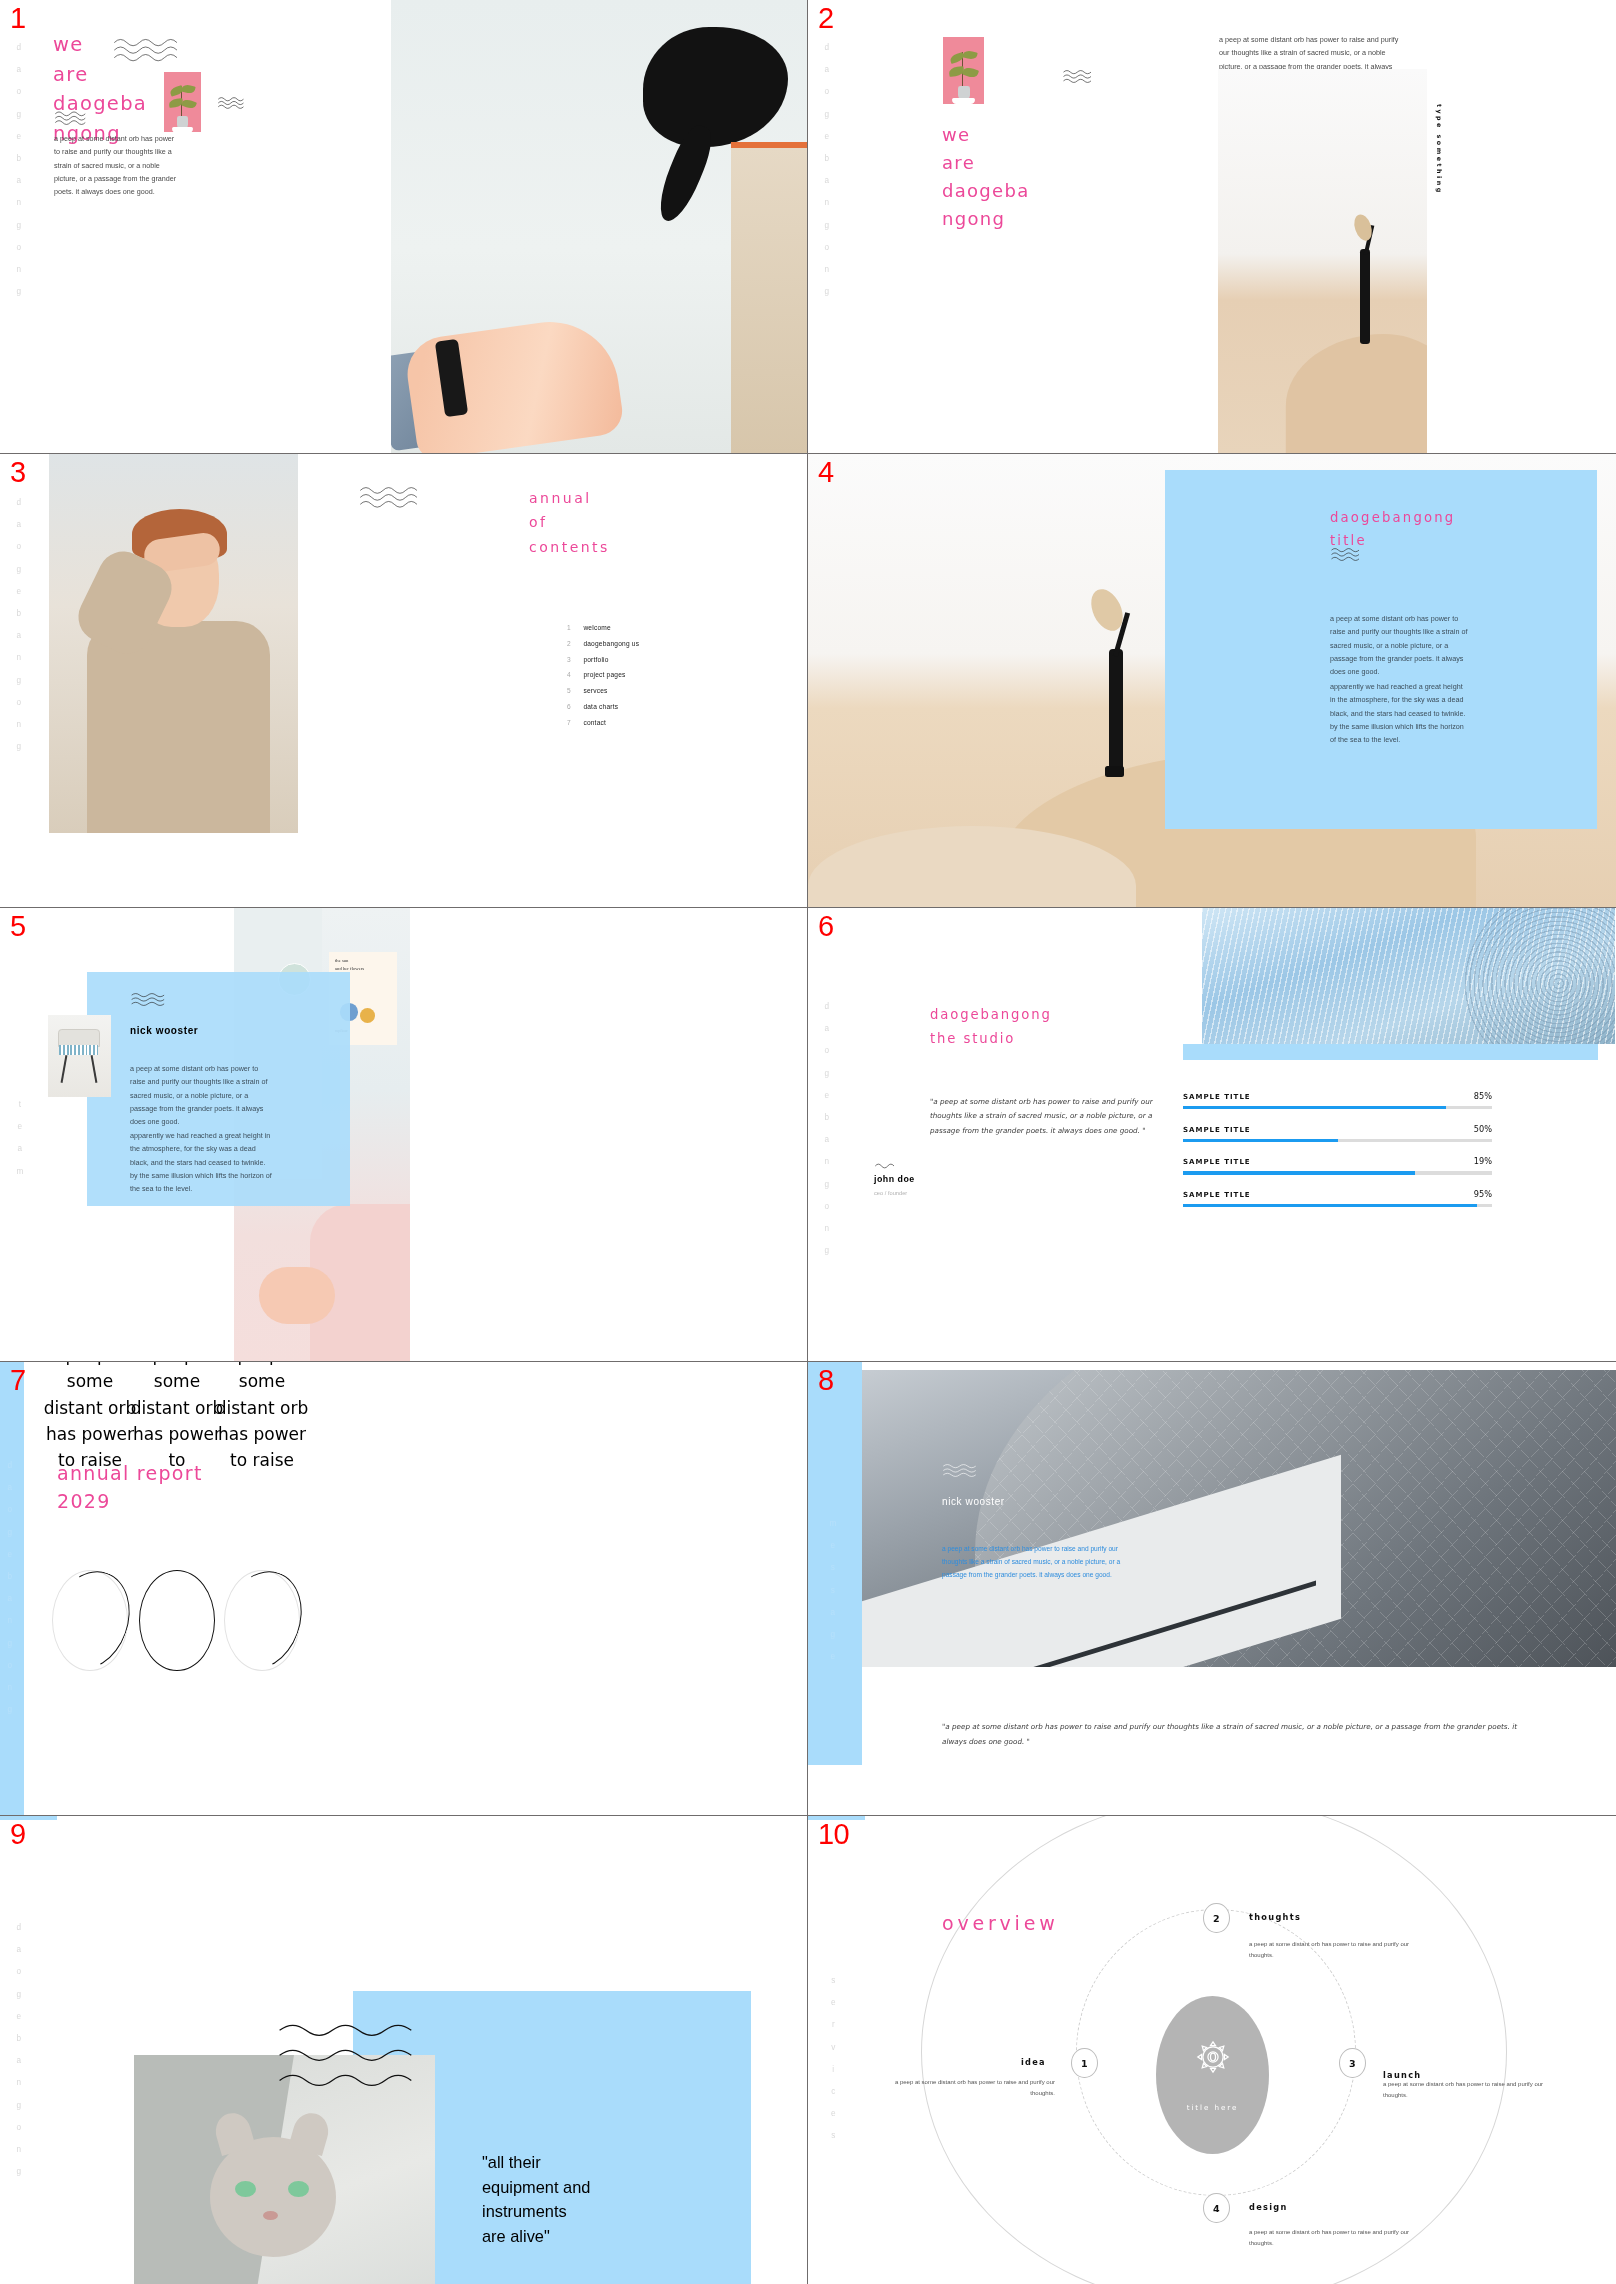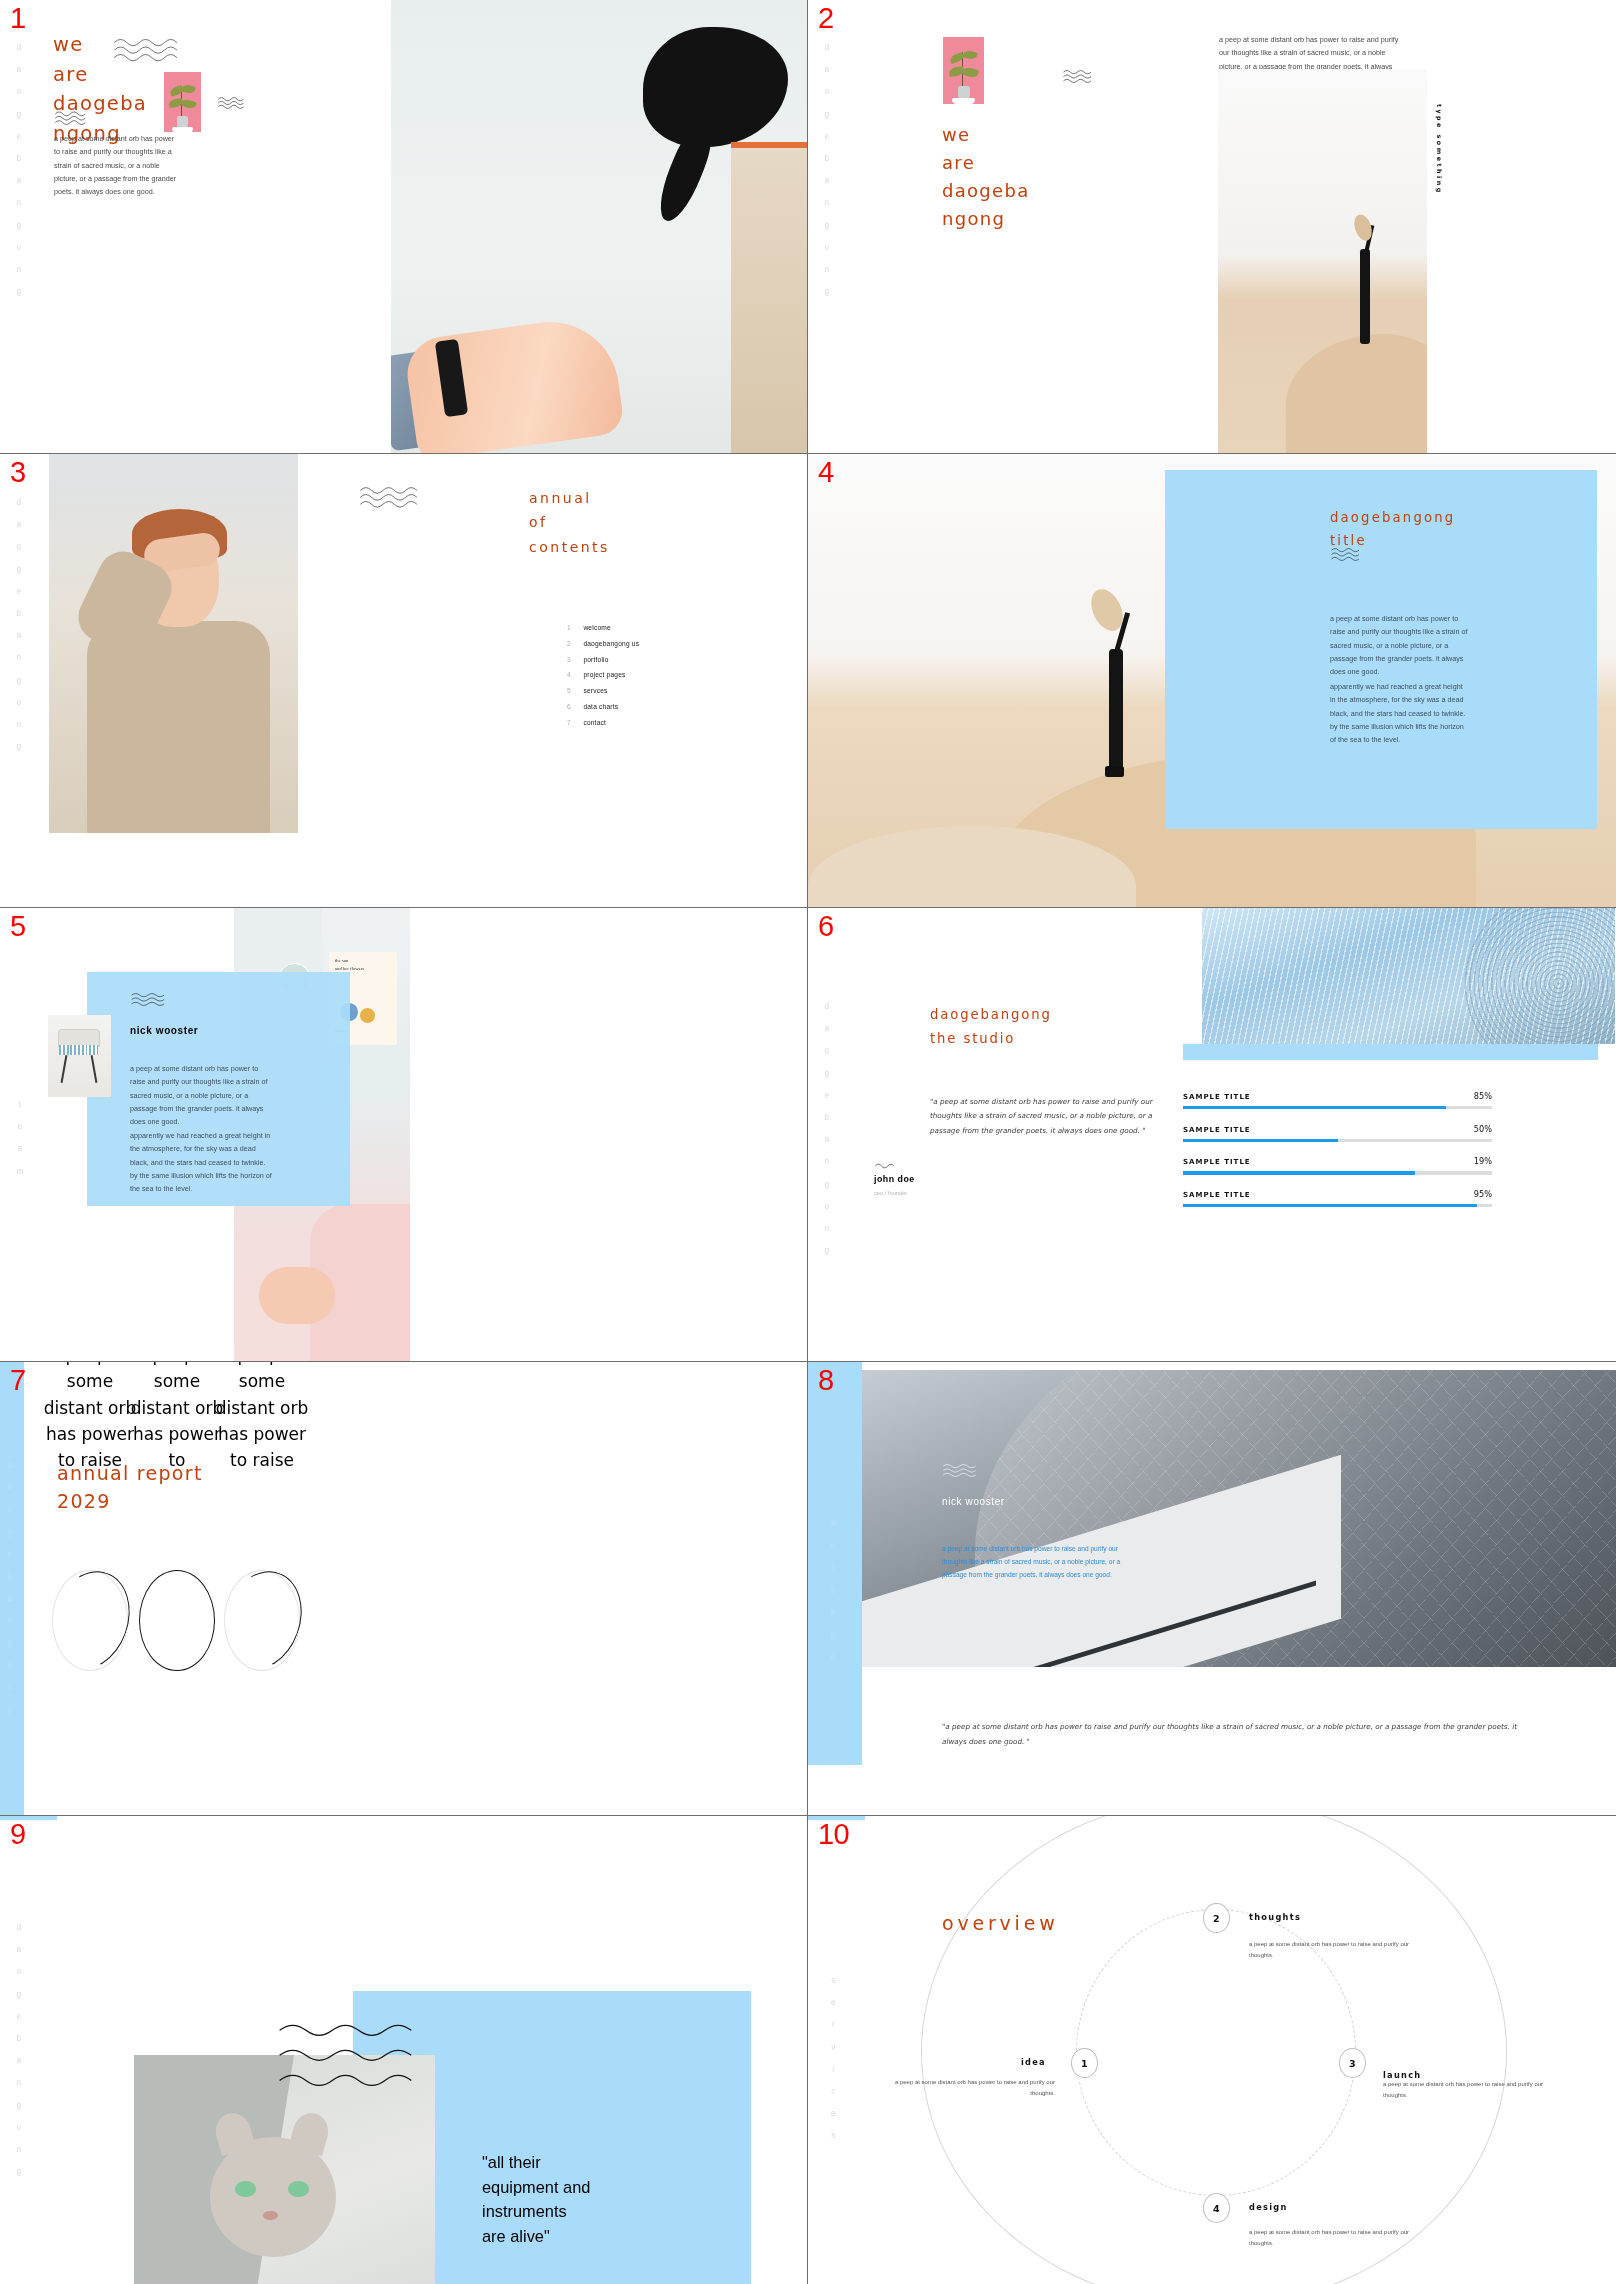--- a/index.html
+++ b/index.html
@@ -25,21 +25,21 @@
   
   .vword { position:absolute; left:16.4px; display:flex; flex-direction:column;
     align-items:center; color:#d9d9d9; font-size:8.2px; letter-spacing:0;
     line-height:1; z-index:5; }
   .vword span { display:block; margin:7px 0; }
   .vword.onblue { color:#b6e0fb; }
 
   
   .wave { display:block; }
 
-  h1.big { font-family:"DejaVu Sans", sans-serif; font-weight:400; color:#c2410c;
+  h1.big { font-family:"DejaVu Sans", sans-serif; font-weight:400; color:#ec4899;
     letter-spacing:1.3px; }
 
   .body-txt { font-size:7.2px; line-height:1.85; color:#4a4a4a; }
   .body-txt.blue { color:#3d4f5c; }
 
   
   .s1-photo { position:absolute; right:0; top:0; width:416px; height:100%;
     background:
       radial-gradient(circle at 72% 20%, #1a1a1a 0 9%, rgba(26,26,26,0) 9.5%),
       linear-gradient(180deg,#e8eeee 0%, #eef2f1 55%, #e3e8e6 100%);
@@ -587,20 +587,38 @@
         <span>c</span>
         <span>e</span>
         <span>s</span>
       </div>
 
     <div class="ring" style="left:113px;top:-19px;width:586px;height:510px;"></div>
     <div class="ring dash" style="left:268px;top:93px;width:280px;height:287px;"></div>
 
     <h1 class="big" style="position:absolute;left:134px;top:96px;font-size:19px;letter-spacing:3.8px;">overview</h1>
 
+    <div class="center-oval">
+      <svg width="38" height="38" viewBox="0 0 60 60">
+        <g fill="none" stroke="#fff" stroke-width="2">
+          <circle cx="30" cy="30" r="16"></circle>
+          <circle cx="30" cy="30" r="8"></circle>
+          <ellipse cx="30" cy="30" rx="4" ry="6"></ellipse>
+          <path d="M30 6 l4 6 h-8z"></path>
+            <path d="M30 54 l4 -6 h-8z"></path>
+          <path d="M6 30 l6 4 v-8z"></path>
+            <path d="M54 30 l-6 4 v-8z"></path>
+          <path d="M13 13 l7 2 -5 5z"></path>
+            <path d="M47 47 l-7 -2 5 -5z"></path>
+          <path d="M47 13 l-2 7 -5 -5z"></path>
+            <path d="M13 47 l2 -7 5 5z"></path>
+        </g>
+      </svg>
+      <div class="center-lbl">title here</div>
+    </div>
 
     <div class="node" style="left:263px;top:232px;">1</div>
     <div class="node-lbl" style="left:213px;top:241px;">idea</div>
     <div class="node-txt" style="left:83px;top:261px;width:164px;text-align:right;">a peep at some distant orb has power to raise and purify our thoughts.</div>
 
     <div class="node" style="left:395px;top:87px;">2</div>
     <div class="node-lbl" style="left:441px;top:96px;">thoughts</div>
     <div class="node-txt" style="left:441px;top:123px;">a peep at some distant orb has power to raise and purify our thoughts.</div>
 
     <div class="node" style="left:531px;top:232px;">3</div>

